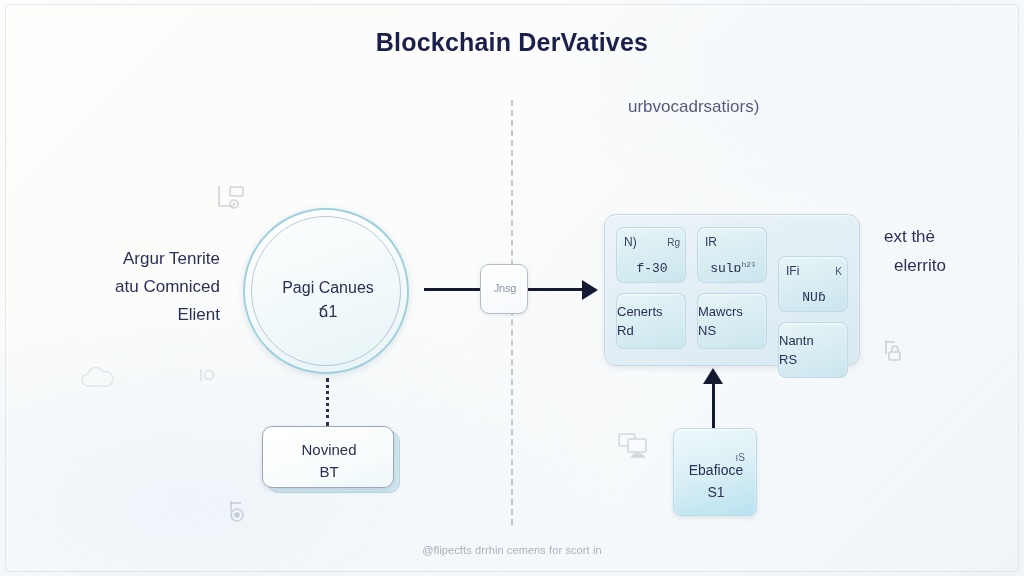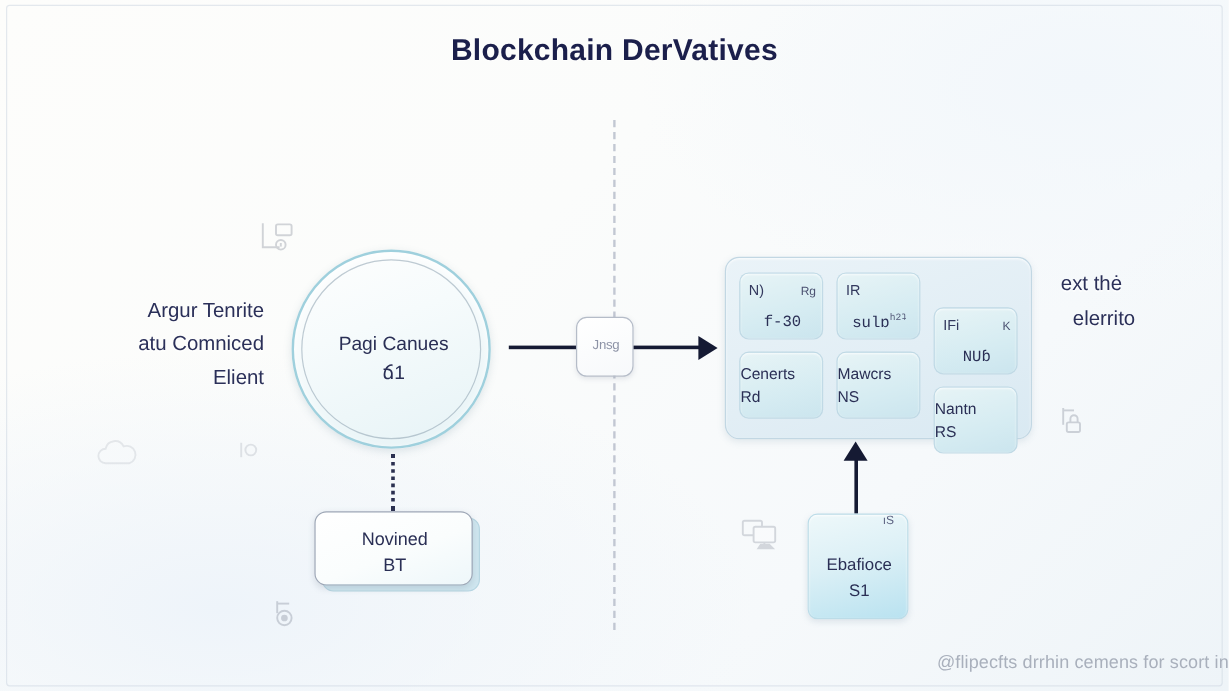--- a/index.html
+++ b/index.html
@@ -291,21 +291,21 @@
     left: 673px; top: 428px;
     width: 84px; height: 88px;
     border-radius: 8px;
     background: linear-gradient(165deg, #eef8fa 0%, #dcf0f6 45%, #b9e2f0 100%);
     border: 1px solid #bcdce8;
     box-shadow: 0 2px 5px rgba(110,140,160,0.18), inset 0 1px 2px rgba(255,255,255,0.8);
     box-sizing: border-box;
   }
   #blue-box-sup {
     position: absolute;
-    right: 11px; top: 0;
+    right: 11px; top: 23px;
     font-size: 10px;
     color: #5b6180;
   }
   #blue-box-text {
     position: absolute;
     left: 0; top: 30px;
     width: 84px;
     text-align: center;
     font-size: 14px;
     color: #2a2f55;
@@ -326,22 +326,22 @@
     border-left: 10px solid transparent;
     border-right: 10px solid transparent;
     border-bottom: 16px solid #151a33;
   }
 
   
   #caption {
     position: absolute;
     left: 0; top: 544px;
     width: 1024px;
-    text-align: right;
-    font-size: 15px;
+    text-align: center;
+    font-size: 11px;
     color: #a9b0bc;
     letter-spacing: 0.1px;
   }
 
   
   .deco-icon {
     position: absolute;
     opacity: 0.30;
     color: #6f7788;
   }
@@ -356,20 +356,21 @@
 <body>
 
 <div id="canvas">
 
   <div id="frame"></div>
 
   <div id="title">Blockchain DerVatives</div>
 
 
   <div class="subtitle" id="subtitle-right">
+    <span class="line2">urbvocadrsatiors)</span>
   </div>
 
   <div id="divider"></div>
 
   <div id="left-label">
     <span>Argur Tenrite</span>
     <span>atu Comniced</span>
     <span>Elient</span>
   </div>
 

